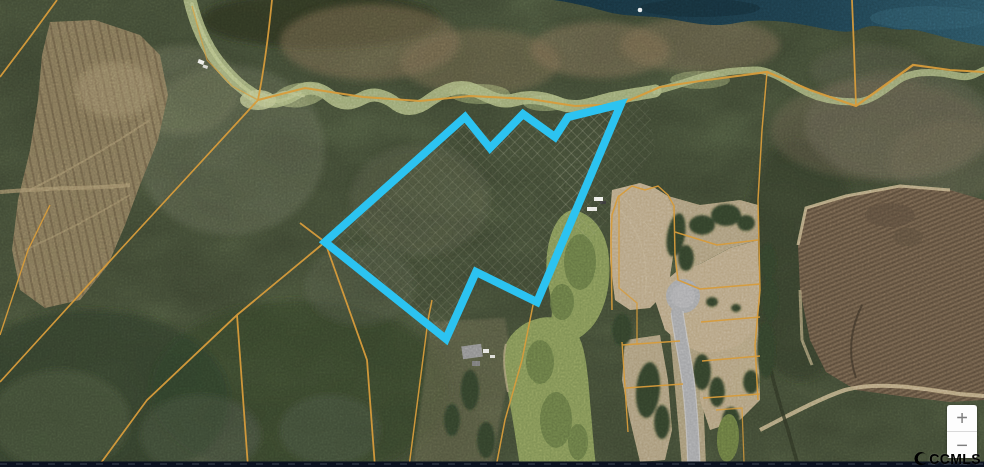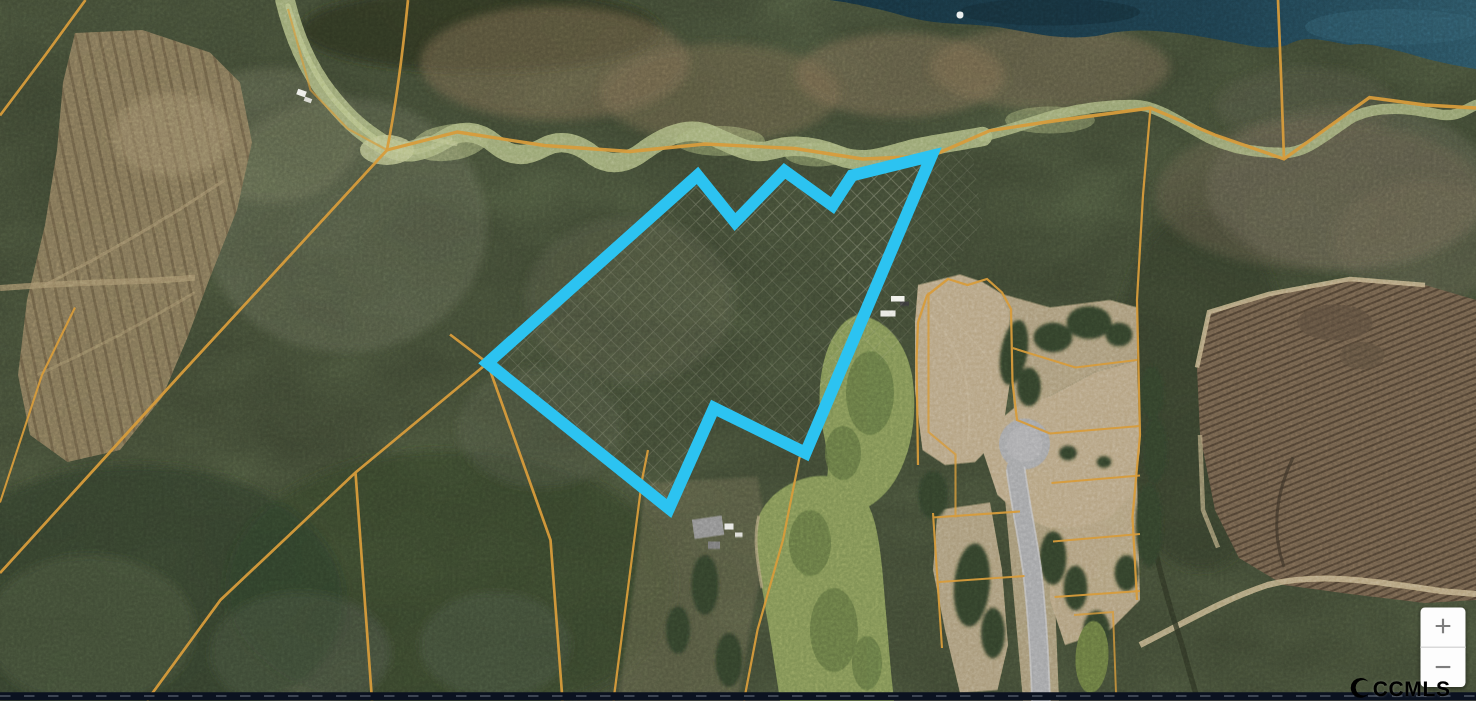--- a/index.html
+++ b/index.html
@@ -8,21 +8,21 @@
   .screen svg{position:absolute;left:0;top:0;display:block;}
   .noise-fine{mix-blend-mode:overlay;opacity:.38;}
   .noise-coarse{mix-blend-mode:overlay;opacity:.55;}
   .zoom-control{position:absolute;left:947px;top:405px;width:30px;height:53px;
       background:#fdfdfd;border-radius:3px;box-shadow:0 1px 3px rgba(0,0,0,.45);
       display:flex;flex-direction:column;z-index:5;}
   .zoom-btn{flex:1;display:flex;align-items:center;justify-content:center;
       background:none;border:none;padding:0;margin:0;cursor:pointer;
       font-family:"Liberation Sans",sans-serif;font-size:20px;line-height:1;color:#7d7d7d;}
   .zoom-btn.lower{border-top:1px solid #d9d9d9;}
-  .watermark{position:absolute;right:17px;bottom:0px;z-index:6;display:flex;
+  .watermark{position:absolute;right:3px;bottom:0px;z-index:6;display:flex;
       align-items:flex-start;gap:1px;color:#000;font-weight:bold;font-size:14px;
       letter-spacing:.4px;text-shadow:0 0 2px rgba(255,255,255,.25);}
   .watermark svg{position:static;}
 </style>
 </head>
 <body>
 
 <div class="screen">
 
 <svg width="984" height="467" viewBox="0 0 984 467">

